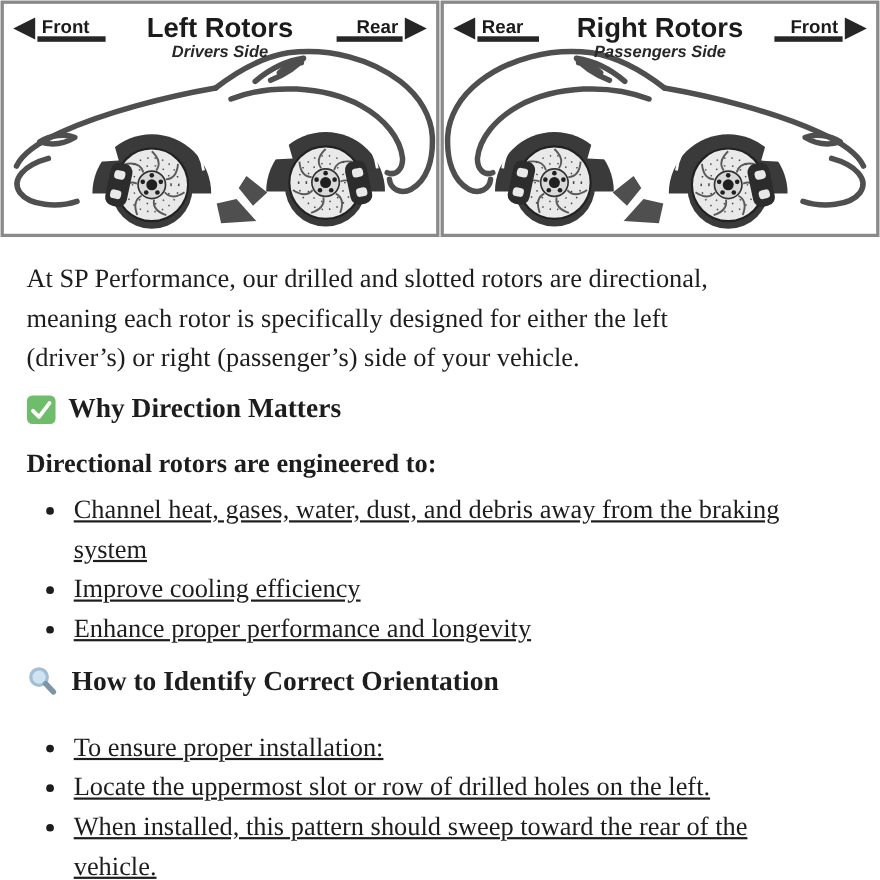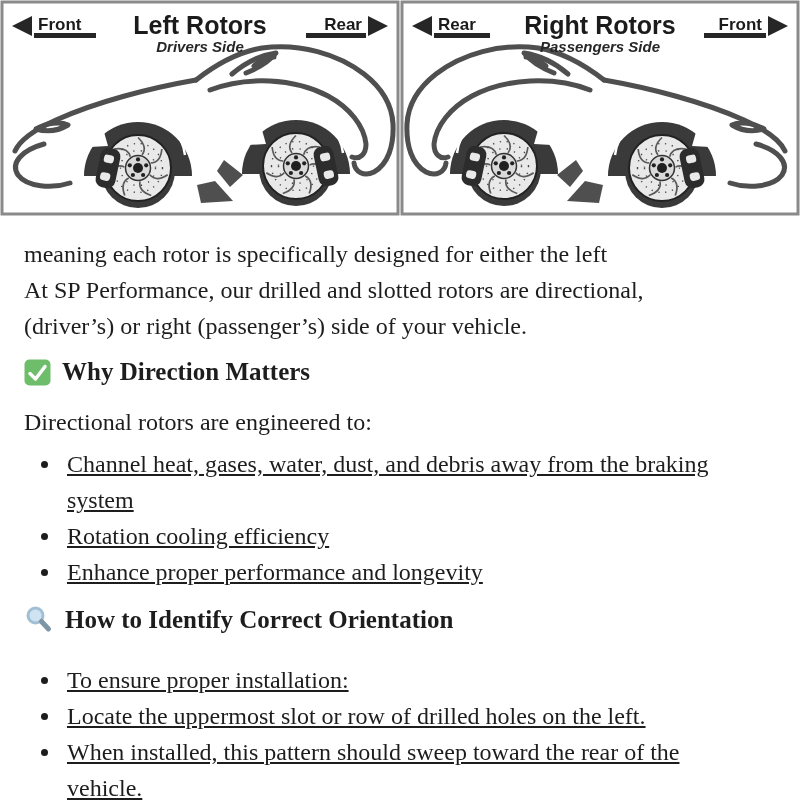--- a/index.html
+++ b/index.html
@@ -15,21 +15,21 @@
   .psub     { font-size:15px; font-weight:700; font-style:italic; fill:#272727; }
   .dirlabel { font-size:17px; font-weight:700; fill:#1b1b1b; }
   .rot      { font-size:10px; font-weight:700; fill:#ffffff; letter-spacing:0.8px; }
   
   .content { padding:20px 48px 0 24px; font-size:24px; line-height:36px; }
   .intro { margin:0; }
   .sec { display:flex; align-items:center; gap:11px; font-size:25px; line-height:36px;
          font-weight:700; margin:10px 0 0; }
   .sec.regular { font-weight:700; margin-top:12px; }
   .sec .icon { flex:0 0 auto; display:inline-flex; }
-  .lead { margin:14px 0 0; }
+  .lead { margin:14px 0 0;font-weight:bold; }
   ul { margin:6px 0 0; padding:0 0 0 38px; list-style:disc outside;text-decoration:underline; }
   ul.second { margin-top:24px; }
   li { padding-left:5px; }
 </style>
 </head>
 <body>
 
 <header class="diagram-row">
 
   <svg width="400" height="216" viewBox="0 0 400 216">
@@ -124,40 +124,40 @@
     <polygon points="310,147 296,132 292,146" fill="#ffffff"></polygon>
     <text class="rot svgsans"><textPath href="#rp-r-0" startOffset="14%">Rotation</textPath></text>
     <path d="M 70,126 A 47,47 0 0 0 57,153" stroke="#ffffff" stroke-width="2.5" fill="none"></path>
     <polygon points="152,145 138,130 134,144" fill="#ffffff"></polygon>
     <text class="rot svgsans"><textPath href="#rp-r-1" startOffset="14%">Rotation</textPath></text>
   </svg>
 </header>
 
 <main class="content">
   <p class="intro">
+    <span style="display:block">At SP Performance, our drilled and slotted rotors are directional,</span>
     <span style="display:block">meaning each rotor is specifically designed for either the left</span>
-    <span style="display:block">At SP Performance, our drilled and slotted rotors are directional,</span>
     <span style="display:block">(driver’s) or right (passenger’s) side of your vehicle.</span>
   </p>
 
   <h2 class="sec">
     <span class="icon">
       <svg width="27" height="27" viewBox="0 0 27 27">
         <rect x="0.5" y="0.5" width="26" height="26" rx="5" fill="#6dbd6b"></rect>
         <path d="M 6,14.5 L 11.5,20 L 21,7.5" stroke="#ffffff" stroke-width="3.5" fill="none" stroke-linecap="round" stroke-linejoin="round"></path>
       </svg>
     </span>
     <span>Why Direction Matters</span>
   </h2>
 
   <p class="lead">Directional rotors are engineered to:</p>
 
   <ul>
     <li>Channel heat, gases, water, dust, and debris away from the braking system</li>
-    <li>Rotation cooling efficiency</li>
+    <li>Improve cooling efficiency</li>
     <li>Enhance proper performance and longevity</li>
   </ul>
 
   <h2 class="sec regular">
     <span class="icon">
       <svg width="30" height="30" viewBox="0 0 30 30">
         <circle cx="11.5" cy="10.5" r="7.5" fill="#cfe4f2" stroke="#a3bfd3" stroke-width="3"></circle>
         <line x1="17.5" y1="16.5" x2="24.5" y2="24" stroke="#7e95a6" stroke-width="5" stroke-linecap="round"></line>
       </svg>
     </span>

